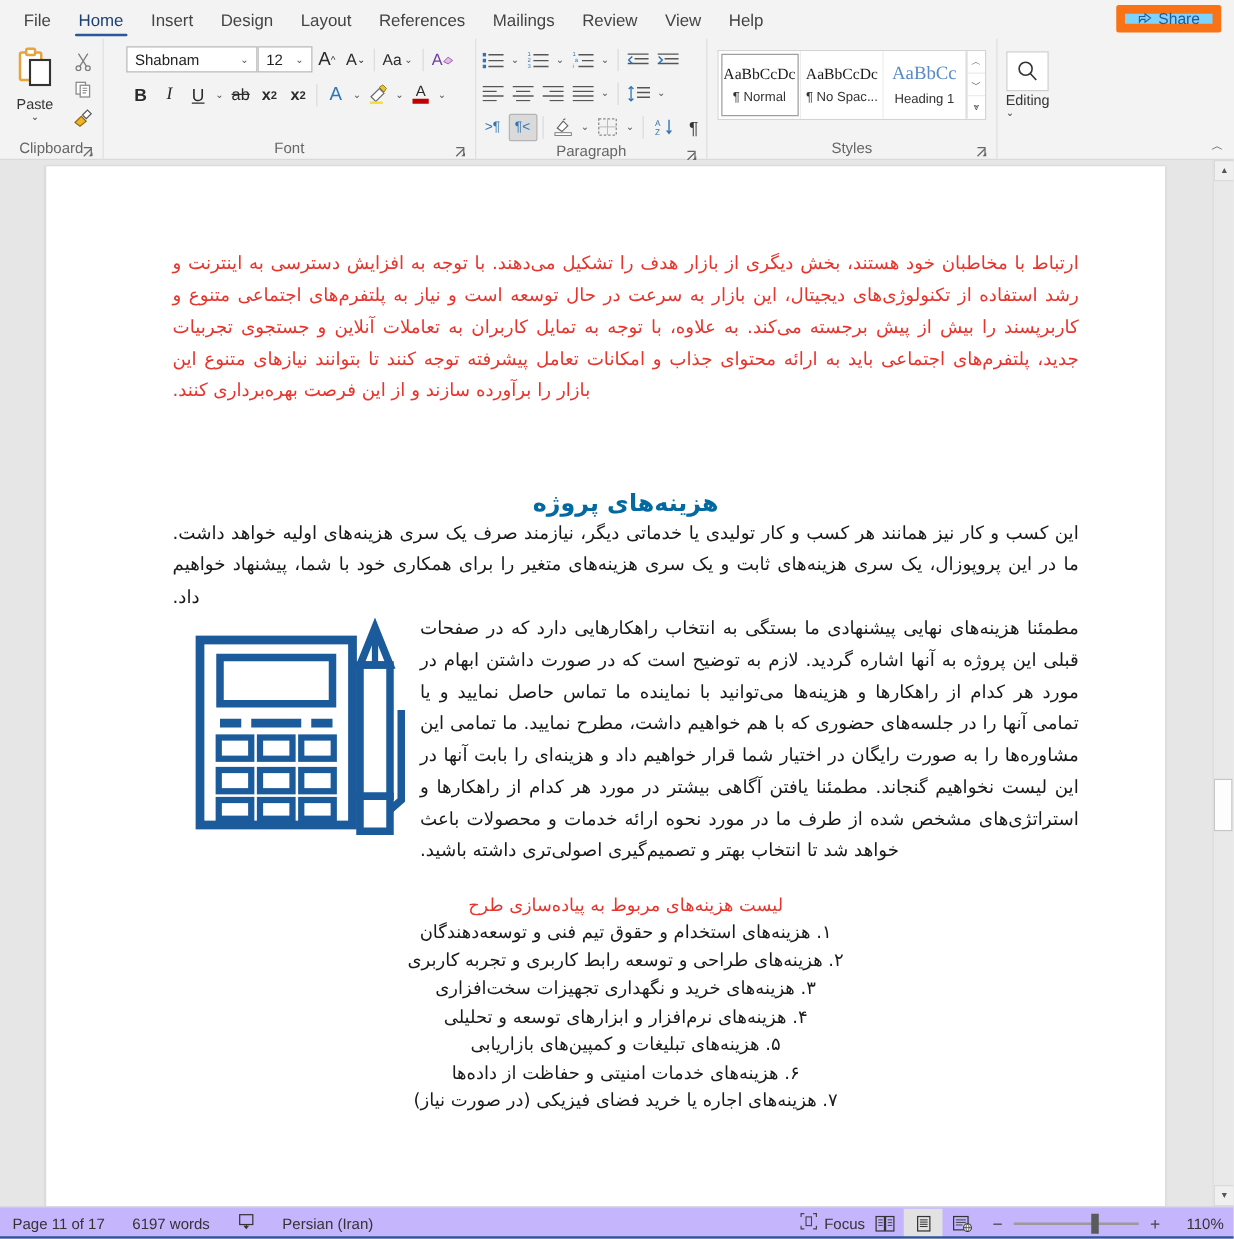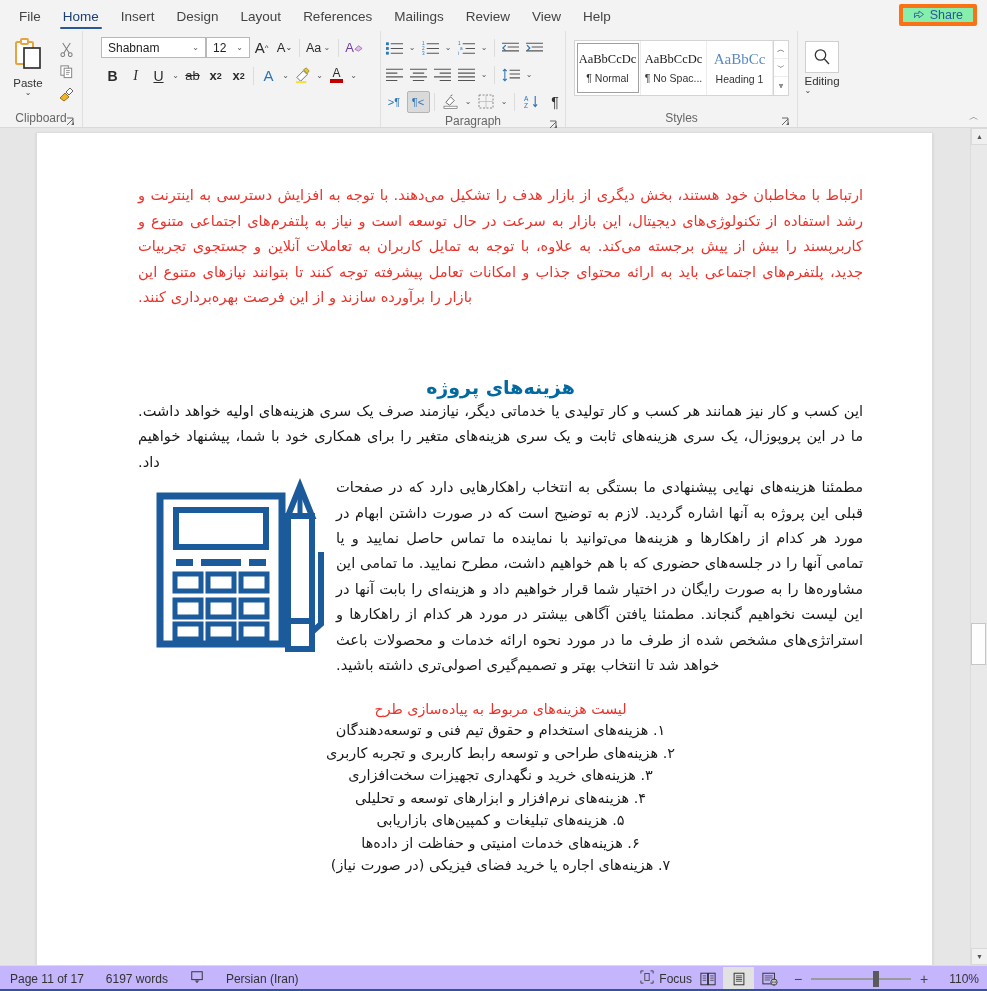--- a/index.html
+++ b/index.html
@@ -18,21 +18,21 @@
     font-size:13.5px; color:#444; padding:4px 11px 7px 11px; cursor:pointer;
     position:relative; white-space:nowrap;
   }
   .tab.active { color:#1d3f73; font-weight:400; }
   .tab.active:after {
     content:""; position:absolute; left:8px; right:8px; bottom:2px;
     height:2.5px; background:#2b579a; border-radius:1px;
   }
   .share-btn {
     position:absolute; right:10px; top:4px; height:22px;
-    border:4px solid #f97316; background:#86efac; border-radius:2px;
+    border:7px solid #f97316; background:#7dd3fc; border-radius:2px;
     display:flex; align-items:center; gap:5px; padding:0 10px;
     font-size:12.5px; color:#2b579a; cursor:pointer;
   }
   
   .ribbon {
     height:97px; background:#f3f3f3; border-bottom:1px solid #d9d9d9;
     display:flex; align-items:stretch; position:relative; flex:none;
   }
   .group { position:relative; display:flex; flex-direction:column; align-items:center;
            padding:3px 4px 0 4px; }
@@ -104,21 +104,21 @@
   .collapse-ribbon { position:absolute; right:8px; bottom:3px; font-size:10px; color:#555; cursor:pointer; }
 
   
   .docarea { flex:1; background:#e6e6e6; position:relative; overflow:hidden; }
   .page {
     position:absolute; left:36px; top:5px; width:897px; height:900px;
     background:#fff; border:1px solid #dcdcdc; border-top:none;
     box-shadow:0 0 2px rgba(0,0,0,.12);
   }
   .content {
-    position:absolute; left:101px; right:69px; top:49px;
+    position:absolute; left:101px; right:69px; top:65px;
     direction:rtl; text-align:justify;
   }
   .p-red {
     color:#e8342c; font-family:"DejaVu Sans", sans-serif; font-size:14.6px;
     line-height:25.6px; text-align:justify; text-align-last:left;
   }
   .heading {
     color:#0369a1; font-weight:bold; font-size:19px; text-align:center;
     font-family:"DejaVu Sans", sans-serif; margin-top:66px;
   }
@@ -314,20 +314,30 @@
                 <rect x="2" y="15" width="11" height="2.2" fill="#f5e03a"></rect>
               </svg>
           </div>
           <span class="mini-caret">⌄</span>
           <div class="ibtn" style="flex-direction:column;">
             <span style="font-size:12px;line-height:11px;">A</span>
             <span style="display:block;width:13px;height:3.4px;background:#c00000;"></span>
           </div>
           <span class="mini-caret">⌄</span>
         </div>
+      </div>
+      <div class="group-label">
+        <span>Font</span>
+        <span class="dlg">
+          <svg width="9" height="9" viewBox="0 0 9 9">
+              <path d="M1 1 h6 v6" stroke="#666" fill="none" stroke-width="1"></path>
+              <path d="M1 8 L7 2" stroke="#666" stroke-width="1"></path>
+              <path d="M5 8 h3 v-3" fill="#666"></path>
+            </svg>
+        </span>
       </div>
     </div>
 
     <div class="group paragrp">
       <div class="group-body" style="flex-direction:column; align-items:flex-start; padding-left:3px;">
         <div class="prow">
           <div class="ibtn">
             <svg width="17" height="14" viewBox="0 0 18 14">
                 <rect x="0" y="1" width="3" height="3" fill="#2e75b6"></rect>
                 <rect x="0" y="6" width="3" height="3" fill="#2e75b6"></rect>

